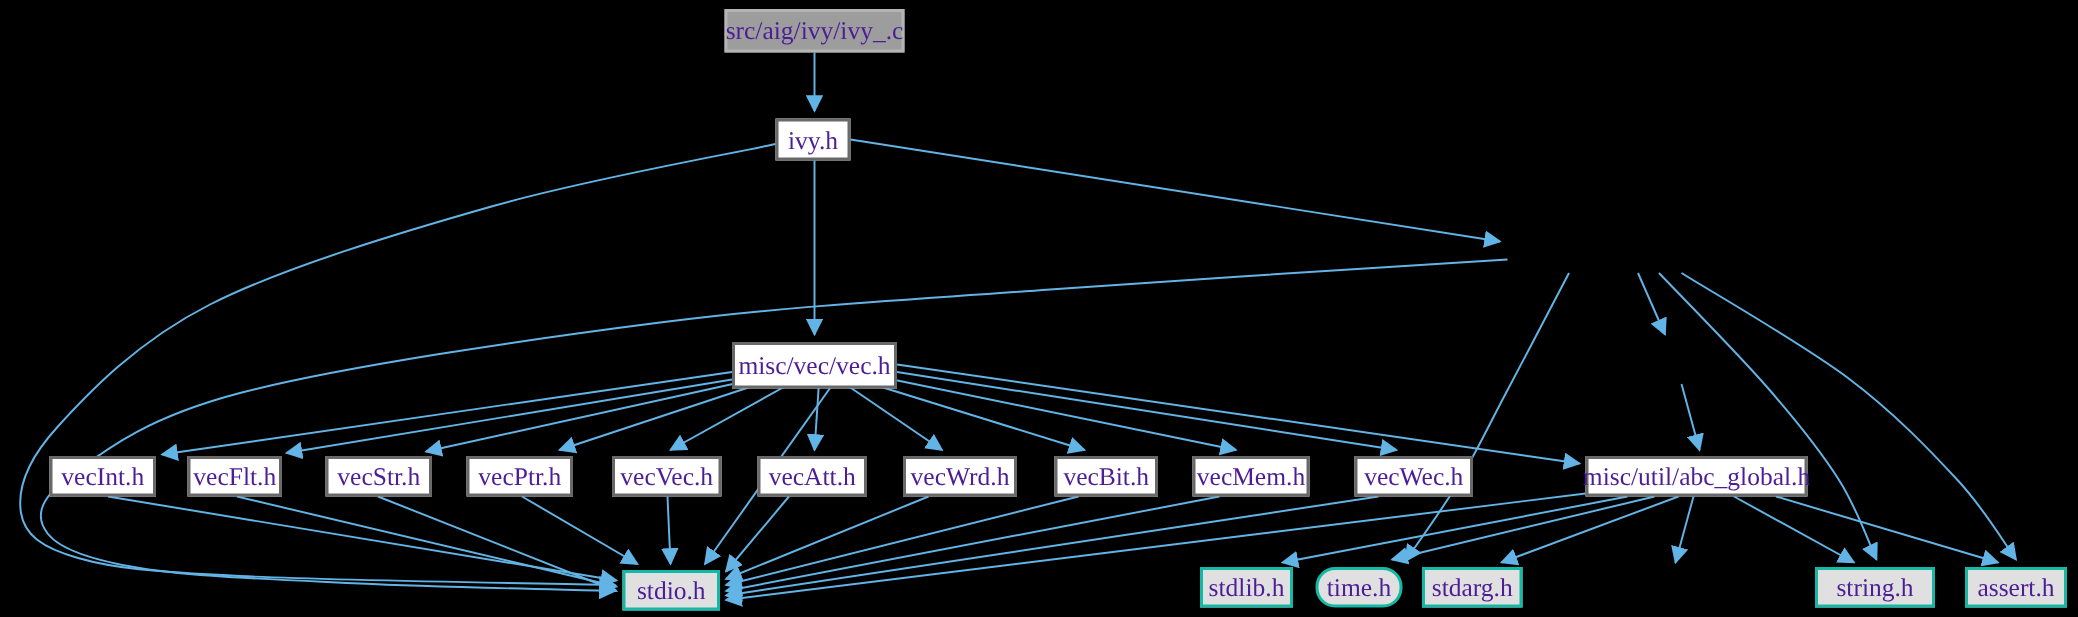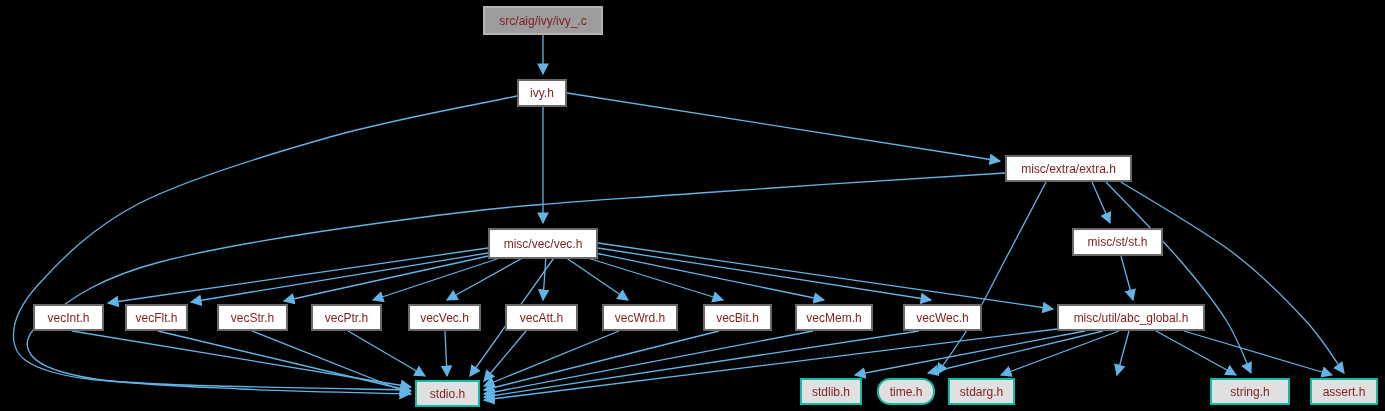--- a/index.html
+++ b/index.html
@@ -8,23 +8,24 @@
     width:1385px; height:411px;
     background:#000;
     font-family:"Liberation Sans", sans-serif;
     overflow:hidden;
   }
   .canvas svg { position:absolute; left:0; top:0; z-index:1; }
   .node {
     position:absolute;
     box-sizing:border-box;
     display:flex; align-items:center; justify-content:center;
-    font-size:12px; line-height:1;
-    color:#7f1d1d; white-space:nowrap;
+    font-size:17px; line-height:1;
+    color:#4c1d95; white-space:nowrap;
     z-index:2;
+    font-family:Liberation Serif, serif;
   }
   .node.file    { background:#ffffff; border:2px solid #696969; }
   .node.system  { background:#e0e0e0; border:2px solid #14b8a6; }
   .node.current { background:#9d9d9d; border:2px solid #b4b4b4; }
 </style>
 </head>
 <body>
 
 <div class="canvas" id="canvas">
     <svg width="1385" height="411">
@@ -68,23 +69,21 @@
       <path d="M 1121 256 L 1133 300" fill="none" stroke="#63b4e6" stroke-width="1.3" marker-end="url(#arrow)"></path>
       <path d="M 1085 331 L 855 375" fill="none" stroke="#63b4e6" stroke-width="1.3" marker-end="url(#arrow)"></path>
       <path d="M 1103 331 L 928 373" fill="none" stroke="#63b4e6" stroke-width="1.3" marker-end="url(#arrow)"></path>
       <path d="M 1119 331 L 1001 375" fill="none" stroke="#63b4e6" stroke-width="1.3" marker-end="url(#arrow)"></path>
       <path d="M 1129 331 L 1117 375" fill="none" stroke="#63b4e6" stroke-width="1.3" marker-end="url(#arrow)"></path>
       <path d="M 1156 331 L 1236 375" fill="none" stroke="#63b4e6" stroke-width="1.3" marker-end="url(#arrow)"></path>
       <path d="M 1184 331 L 1332 375" fill="none" stroke="#63b4e6" stroke-width="1.3" marker-end="url(#arrow)"></path>
     </svg>
     <div class="node current" style="left: 483px; top: 6px; width: 120px; height: 29px;">src/aig/ivy/ivy_.c</div>
     <div class="node file" style="left: 517px; top: 79px; width: 50px; height: 28px;">ivy.h</div>
-    <div class="node file" style="left: 1005px; top: 155px; width: 127px; height: 27px;">misc/extra/extra.h</div>
     <div class="node file" style="left: 488px; top: 228px; width: 110px; height: 31px;">misc/vec/vec.h</div>
-    <div class="node file" style="left: 1072px; top: 228px; width: 91px; height: 28px;">misc/st/st.h</div>
     <div class="node file" style="left: 33px; top: 304px; width: 71px; height: 27px;">vecInt.h</div>
     <div class="node file" style="left: 125px; top: 304px; width: 63px; height: 27px;">vecFlt.h</div>
     <div class="node file" style="left: 217px; top: 304px; width: 71px; height: 27px;">vecStr.h</div>
     <div class="node file" style="left: 311px; top: 304px; width: 71px; height: 27px;">vecPtr.h</div>
     <div class="node file" style="left: 408px; top: 304px; width: 73px; height: 27px;">vecVec.h</div>
     <div class="node file" style="left: 505px; top: 304px; width: 73px; height: 27px;">vecAtt.h</div>
     <div class="node file" style="left: 602px; top: 304px; width: 76px; height: 27px;">vecWrd.h</div>
     <div class="node file" style="left: 703px; top: 304px; width: 69px; height: 27px;">vecBit.h</div>
     <div class="node file" style="left: 795px; top: 304px; width: 78px; height: 27px;">vecMem.h</div>
     <div class="node file" style="left: 903px; top: 304px; width: 79px; height: 27px;">vecWec.h</div>

